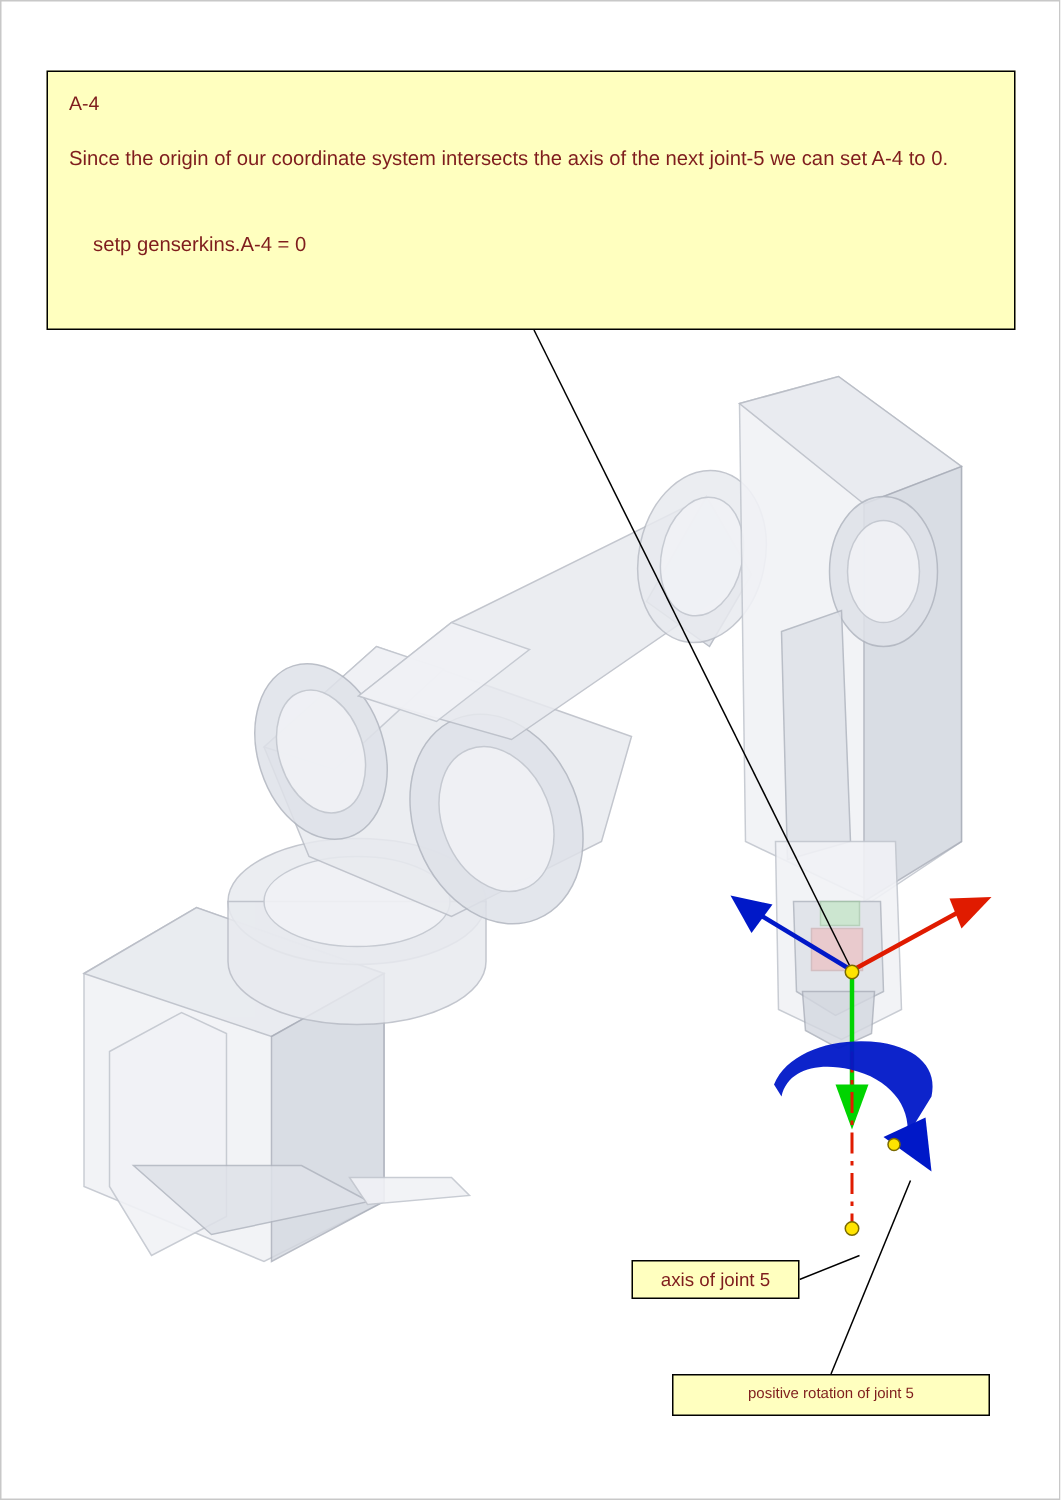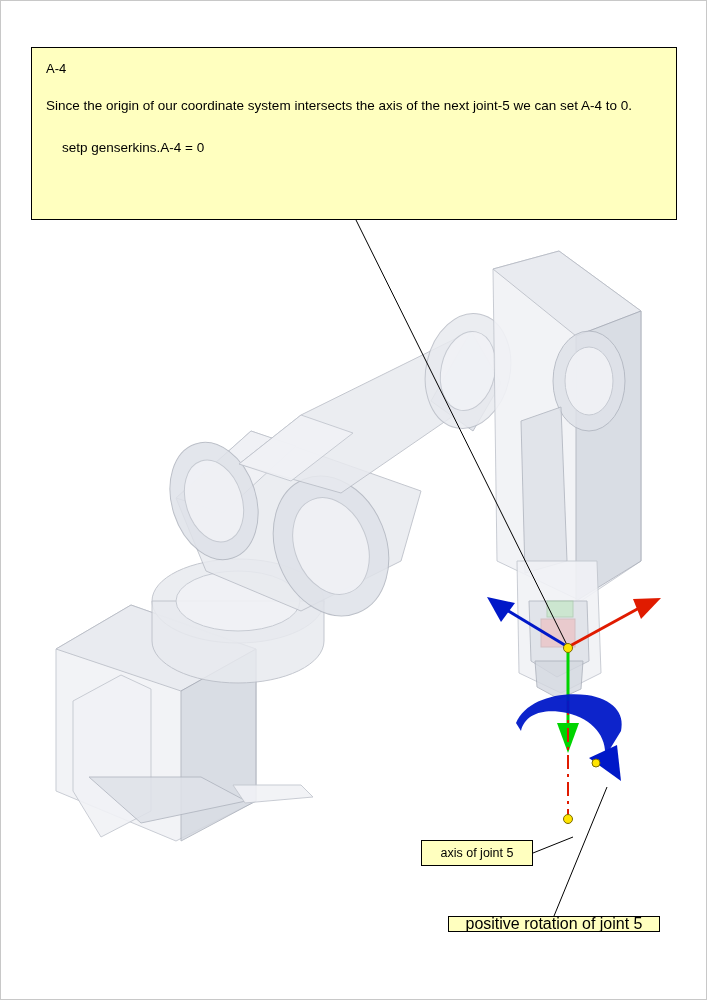--- a/index.html
+++ b/index.html
@@ -5,41 +5,41 @@
   html,body{margin:0;padding:0;background:#ffffff;}
   body{width:707px;height:1000px;font-family:"Liberation Sans",sans-serif;}
   #page{position:relative;width:707px;height:1000px;overflow:hidden;background:#ffffff;border:1px solid #c8c8c8;box-sizing:border-box;}
 
   .callout{
     position:absolute;
     background:#ffffbf;
     border:1px solid #000000;
     box-sizing:border-box;
     font-size:13px;
-    color:#000000;
+    color:#7f1d1d;
     line-height:1.32;
   }
 
   #note-main{
     left:30px; top:46px; width:646px; height:173px;
     padding:12px 14px;
   }
   #note-main .note-title{font-size:13px;margin:0 0 20px 0;}
-  #note-main .note-body{font-size:13.5px;margin:0 0 24px 0;}
+  #note-main .note-body{font-size:13.5px;margin:0 0 39px 0;}
   #note-main .note-code{font-size:13.5px;margin:16px;}
 
   #label-axis{
     left:420px; top:839px; width:112px; height:26px;
     display:flex;align-items:center;justify-content:center;
     font-size:12.5px;
   }
   #label-rot{
-    left:447px; top:915px; width:212px; height:16px;
+    left:447px; top:915px; width:212px; height:28px;
     display:flex;align-items:center;justify-content:center;
-    font-size:16px;
+    font-size:10px;
   }
 
   svg.layer{position:absolute;left:0;top:0;width:707px;height:1000px;}
 
   .robot-body{fill:#e8eaef;stroke:#b9bdc6;stroke-width:1;opacity:.85;}
   .robot-body2{fill:#dfe2e9;stroke:#b0b5bf;stroke-width:1;opacity:.85;}
   .robot-light{fill:#f1f2f6;stroke:#c3c7cf;stroke-width:1;opacity:.9;}
   .robot-dark{fill:#d4d8e0;stroke:#a8adb8;stroke-width:1;opacity:.8;}
   .leader{stroke:#000;stroke-width:1;fill:none;}
 </style>

